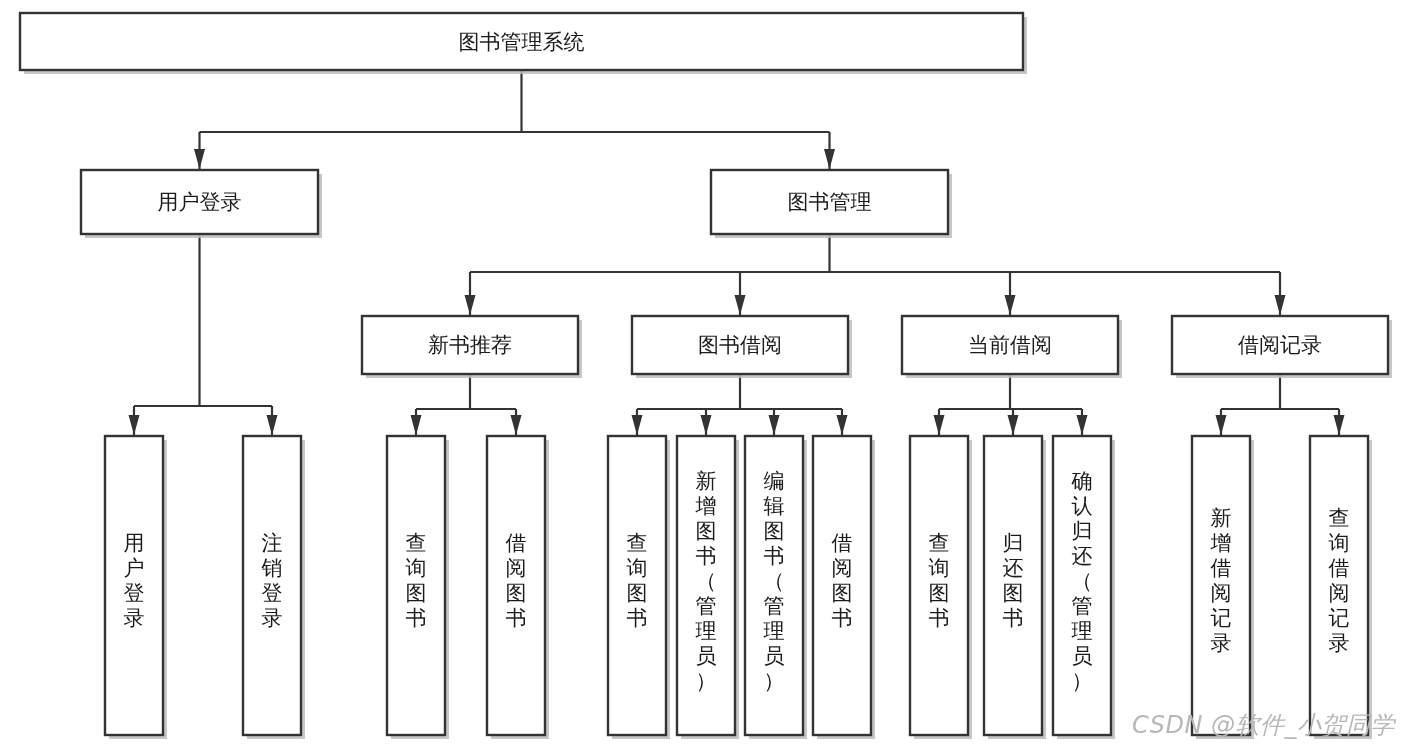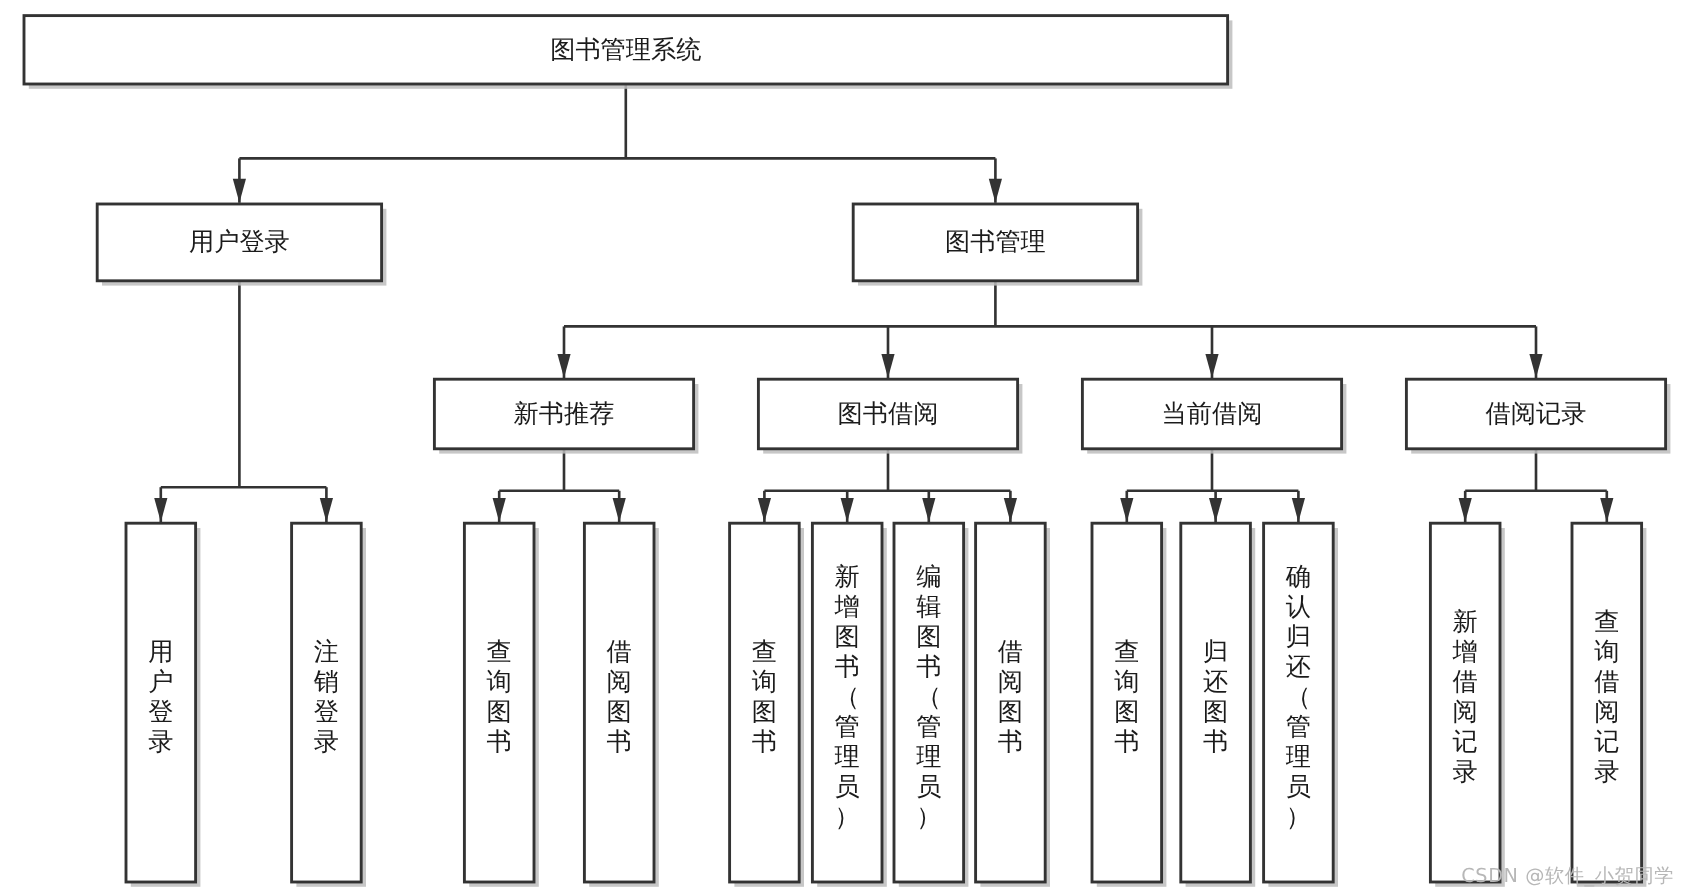--- a/index.html
+++ b/index.html
@@ -56,25 +56,26 @@
     font-family: "DejaVu Sans", "Liberation Sans", sans-serif;
     font-size: 21px;
     fill: #1b1b1b;
     text-anchor: middle;
   }
   .watermark-text {
     position: absolute;
     right: 10px;
     bottom: 6px;
     font-family: "DejaVu Sans", "Liberation Sans", sans-serif;
-    font-size: 16px;
+    font-size: 24px;
     color: #b7b7b7;
     white-space: nowrap;
     letter-spacing: 0.5px;
     pointer-events: none;
+    font-style: italic;
   }
 </style>
 </head>
 <body>
 
 <div id="diagram-root">
   <svg id="tree-svg" viewBox="0 0 1405 747" xmlns="http://www.w3.org/2000/svg">
 
     <g id="edges-layer">
         <line x1="521.5" y1="70" x2="521.5" y2="132" class="edge-line"></line>

